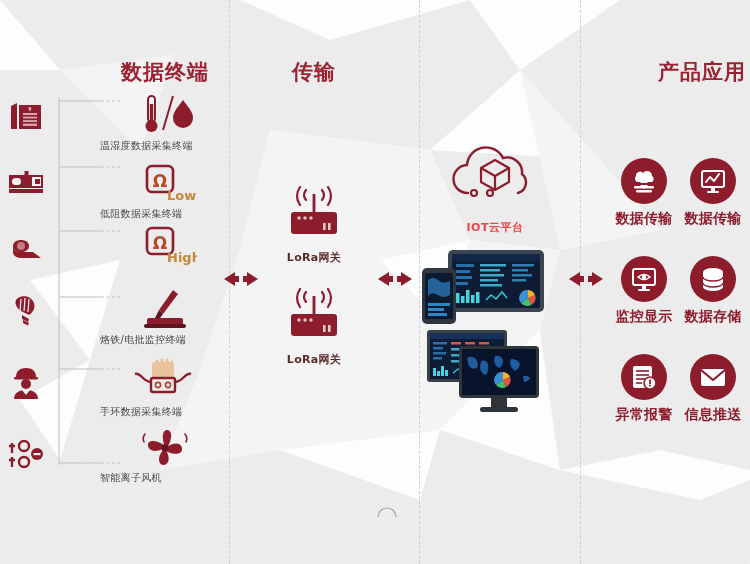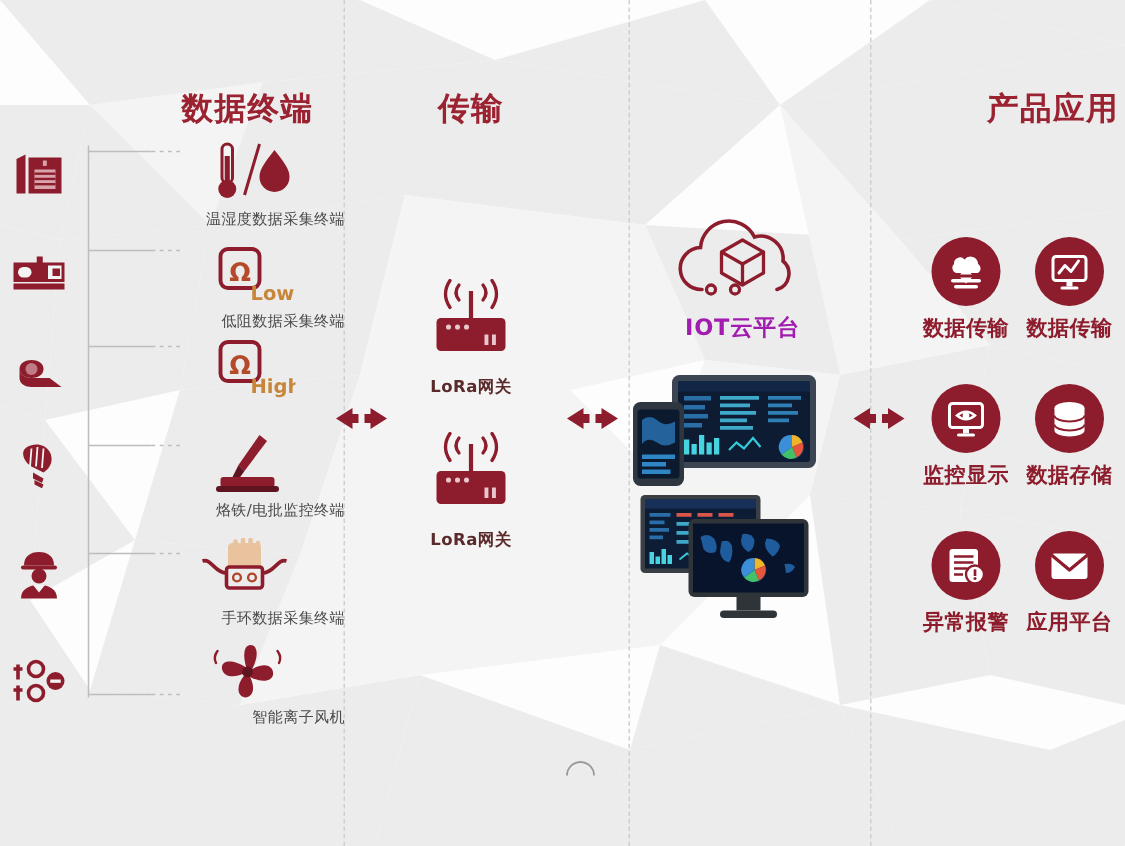--- a/index.html
+++ b/index.html
@@ -33,35 +33,35 @@
   }
 
   
   .rawicon{position:absolute;z-index:5;width:36px;height:36px;}
 
   
   #tree{position:absolute;left:55px;top:95px;width:75px;height:375px;z-index:3;}
 
   
   .term{
-    position:absolute;z-index:6;width:130px;text-align:right;
+    position:absolute;z-index:6;width:130px;text-align:left;
   }
   .term .tico{height:44px;display:flex;align-items:flex-end;justify-content:center;}
   .term .tlabel{
     font-size:10px;color:#4a4a4a;margin-top:3px;white-space:nowrap;
     letter-spacing:.3px;
   }
 
   
   .gw{position:absolute;z-index:6;width:110px;text-align:center;}
   .gw .glabel{font-size:11px;color:#5b2a2a;font-weight:bold;margin-top:2px;letter-spacing:.3px;}
 
   
   #cloud{position:absolute;z-index:6;left:430px;top:145px;width:130px;text-align:center;}
-  #cloud .clabel{font-size:15px;color:#a21caf;font-weight:bold;letter-spacing:.5px;margin-top:2px;}
+  #cloud .clabel{font-size:11px;color:#ef4444;font-weight:bold;letter-spacing:.5px;margin-top:13px;}
 
   
   .arrowpair{position:absolute;z-index:7;width:46px;height:22px;}
 
   
   .prod{position:absolute;z-index:6;width:74px;text-align:center;}
   .prod .circ{
     width:46px;height:46px;border-radius:50%;
     background:#8d1d2c;margin:0 auto;
     display:flex;align-items:center;justify-content:center;
@@ -547,20 +547,20 @@
     <div class="plabel">异常报警</div>
   </div>
 
   <div class="prod" style="left:676px;top:354px;">
     <div class="circ">
       <svg width="28" height="28" viewBox="0 0 28 28">
         <rect x="2" y="6" width="24" height="17" rx="2" fill="#ffffff"></rect>
         <path d="M2 7 L14 17 L26 7" fill="none" stroke="#8d1d2c" stroke-width="2.2" stroke-linejoin="round"></path>
       </svg>
     </div>
-    <div class="plabel">应用平台</div>
+    <div class="plabel">信息推送</div>
   </div>
 
   <svg class="mark" style="left:376px;top:505px;" width="22" height="14" viewBox="0 0 22 14">
     <path d="M2 12 a9 9 0 0 1 18 0" fill="none" stroke="#9a9a9a" stroke-width="1.2"></path>
   </svg>
 
 </div>
 
 </body></html>

